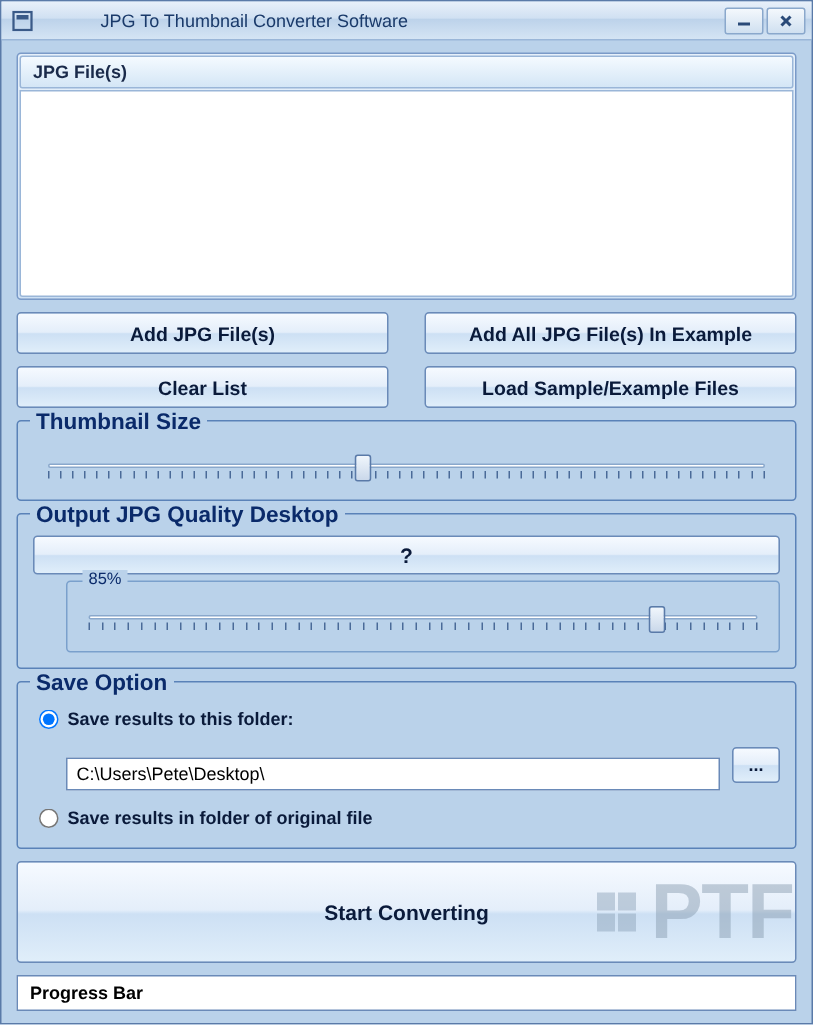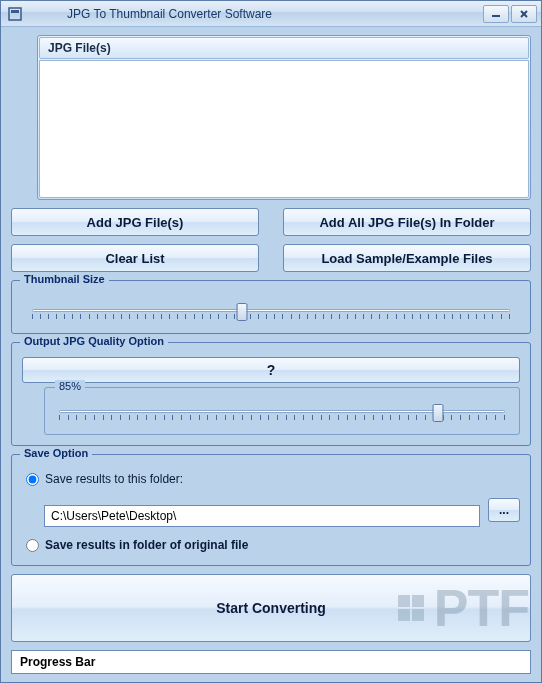--- a/index.html
+++ b/index.html
@@ -57,21 +57,20 @@
   display: flex;
   flex-direction: column;
   gap: 8px;
   position: relative;
 }
 .file-list-panel {
   border: 1px solid #7a9ac8;
   border-radius: 3px;
   background: linear-gradient(to bottom,#e6f0fa,#cde0f4);
   padding: 1px;
-  margin-left: 26px;
 }
 .file-list-header {
   border: 1px solid #9ab6d8;
   background: linear-gradient(to bottom,#f4faff,#d4e6f6);
   padding: 3px 8px;
   border-radius: 2px;
   font-weight: bold;
   color: #1a2a4a;
 }
 .file-list {
@@ -111,21 +110,21 @@
   position: relative;
   background: #bad2ea;
 }
 .group-title {
   position: absolute;
   top: -8px;
   left: 8px;
   background: #bad2ea;
   padding: 0 4px;
   color: #0a2a6a;
-  font-size: 11px;
+  font-size: 15px;
   font-weight: bold;
 }
 .slider-wrap {
   padding: 6px 10px 0 10px;
 }
 .slider-track {
   position: relative;
   height: 22px;
 }
 .slider-rail {
@@ -256,21 +255,21 @@
 
   <div class="client">
 
     <div class="file-list-panel">
       <div class="file-list-header">JPG File(s)</div>
       <div class="file-list"></div>
     </div>
 
     <div class="btn-row">
       <div class="btn">Add JPG File(s)</div>
-      <div class="btn">Add All JPG File(s) In Folder</div>
+      <div class="btn">Add All JPG File(s) In Example</div>
     </div>
     <div class="btn-row">
       <div class="btn">Clear List</div>
       <div class="btn">Load Sample/Example Files</div>
     </div>
 
     <div class="group">
       <div class="group-title">Thumbnail Size</div>
       <div class="slider-wrap">
         <div class="slider-track">
@@ -336,21 +335,21 @@
               <span></span>
               <span></span>
               <span></span>
             </div>
           <div class="slider-thumb" id="thumb1" style="left: 44%;"></div>
         </div>
       </div>
     </div>
 
     <div class="group">
-      <div class="group-title">Output JPG Quality Option</div>
+      <div class="group-title">Output JPG Quality Desktop</div>
       <div class="quality-top">
         <div class="btn help">?</div>
       </div>
       <div class="subgroup">
         <div class="subgroup-title">85%</div>
         <div class="slider-track">
           <div class="slider-rail"></div>
           <div class="slider-ticks" id="ticks2">
               <span></span>
               <span></span>
@@ -407,21 +406,21 @@
             </div>
           <div class="slider-thumb" id="thumb2" style="left: 85%;"></div>
         </div>
       </div>
     </div>
 
     <div class="group">
       <div class="group-title">Save Option</div>
       <label class="radio-row">
         <input type="radio" name="save" id="r-folder" checked="" style="">
-        <span style="font-weight:normal">Save results to this folder:</span>
+        <span style="font-weight:bold">Save results to this folder:</span>
       </label>
       <div class="path-row">
         <input type="text" class="text-input" value="C:\Users\Pete\Desktop\" style="">
         <div class="btn small">...</div>
       </div>
       <label class="radio-row">
         <input type="radio" name="save" id="r-orig" style="">
         <span style="font-weight:bold">Save results in folder of original file</span>
       </label>
     </div>

